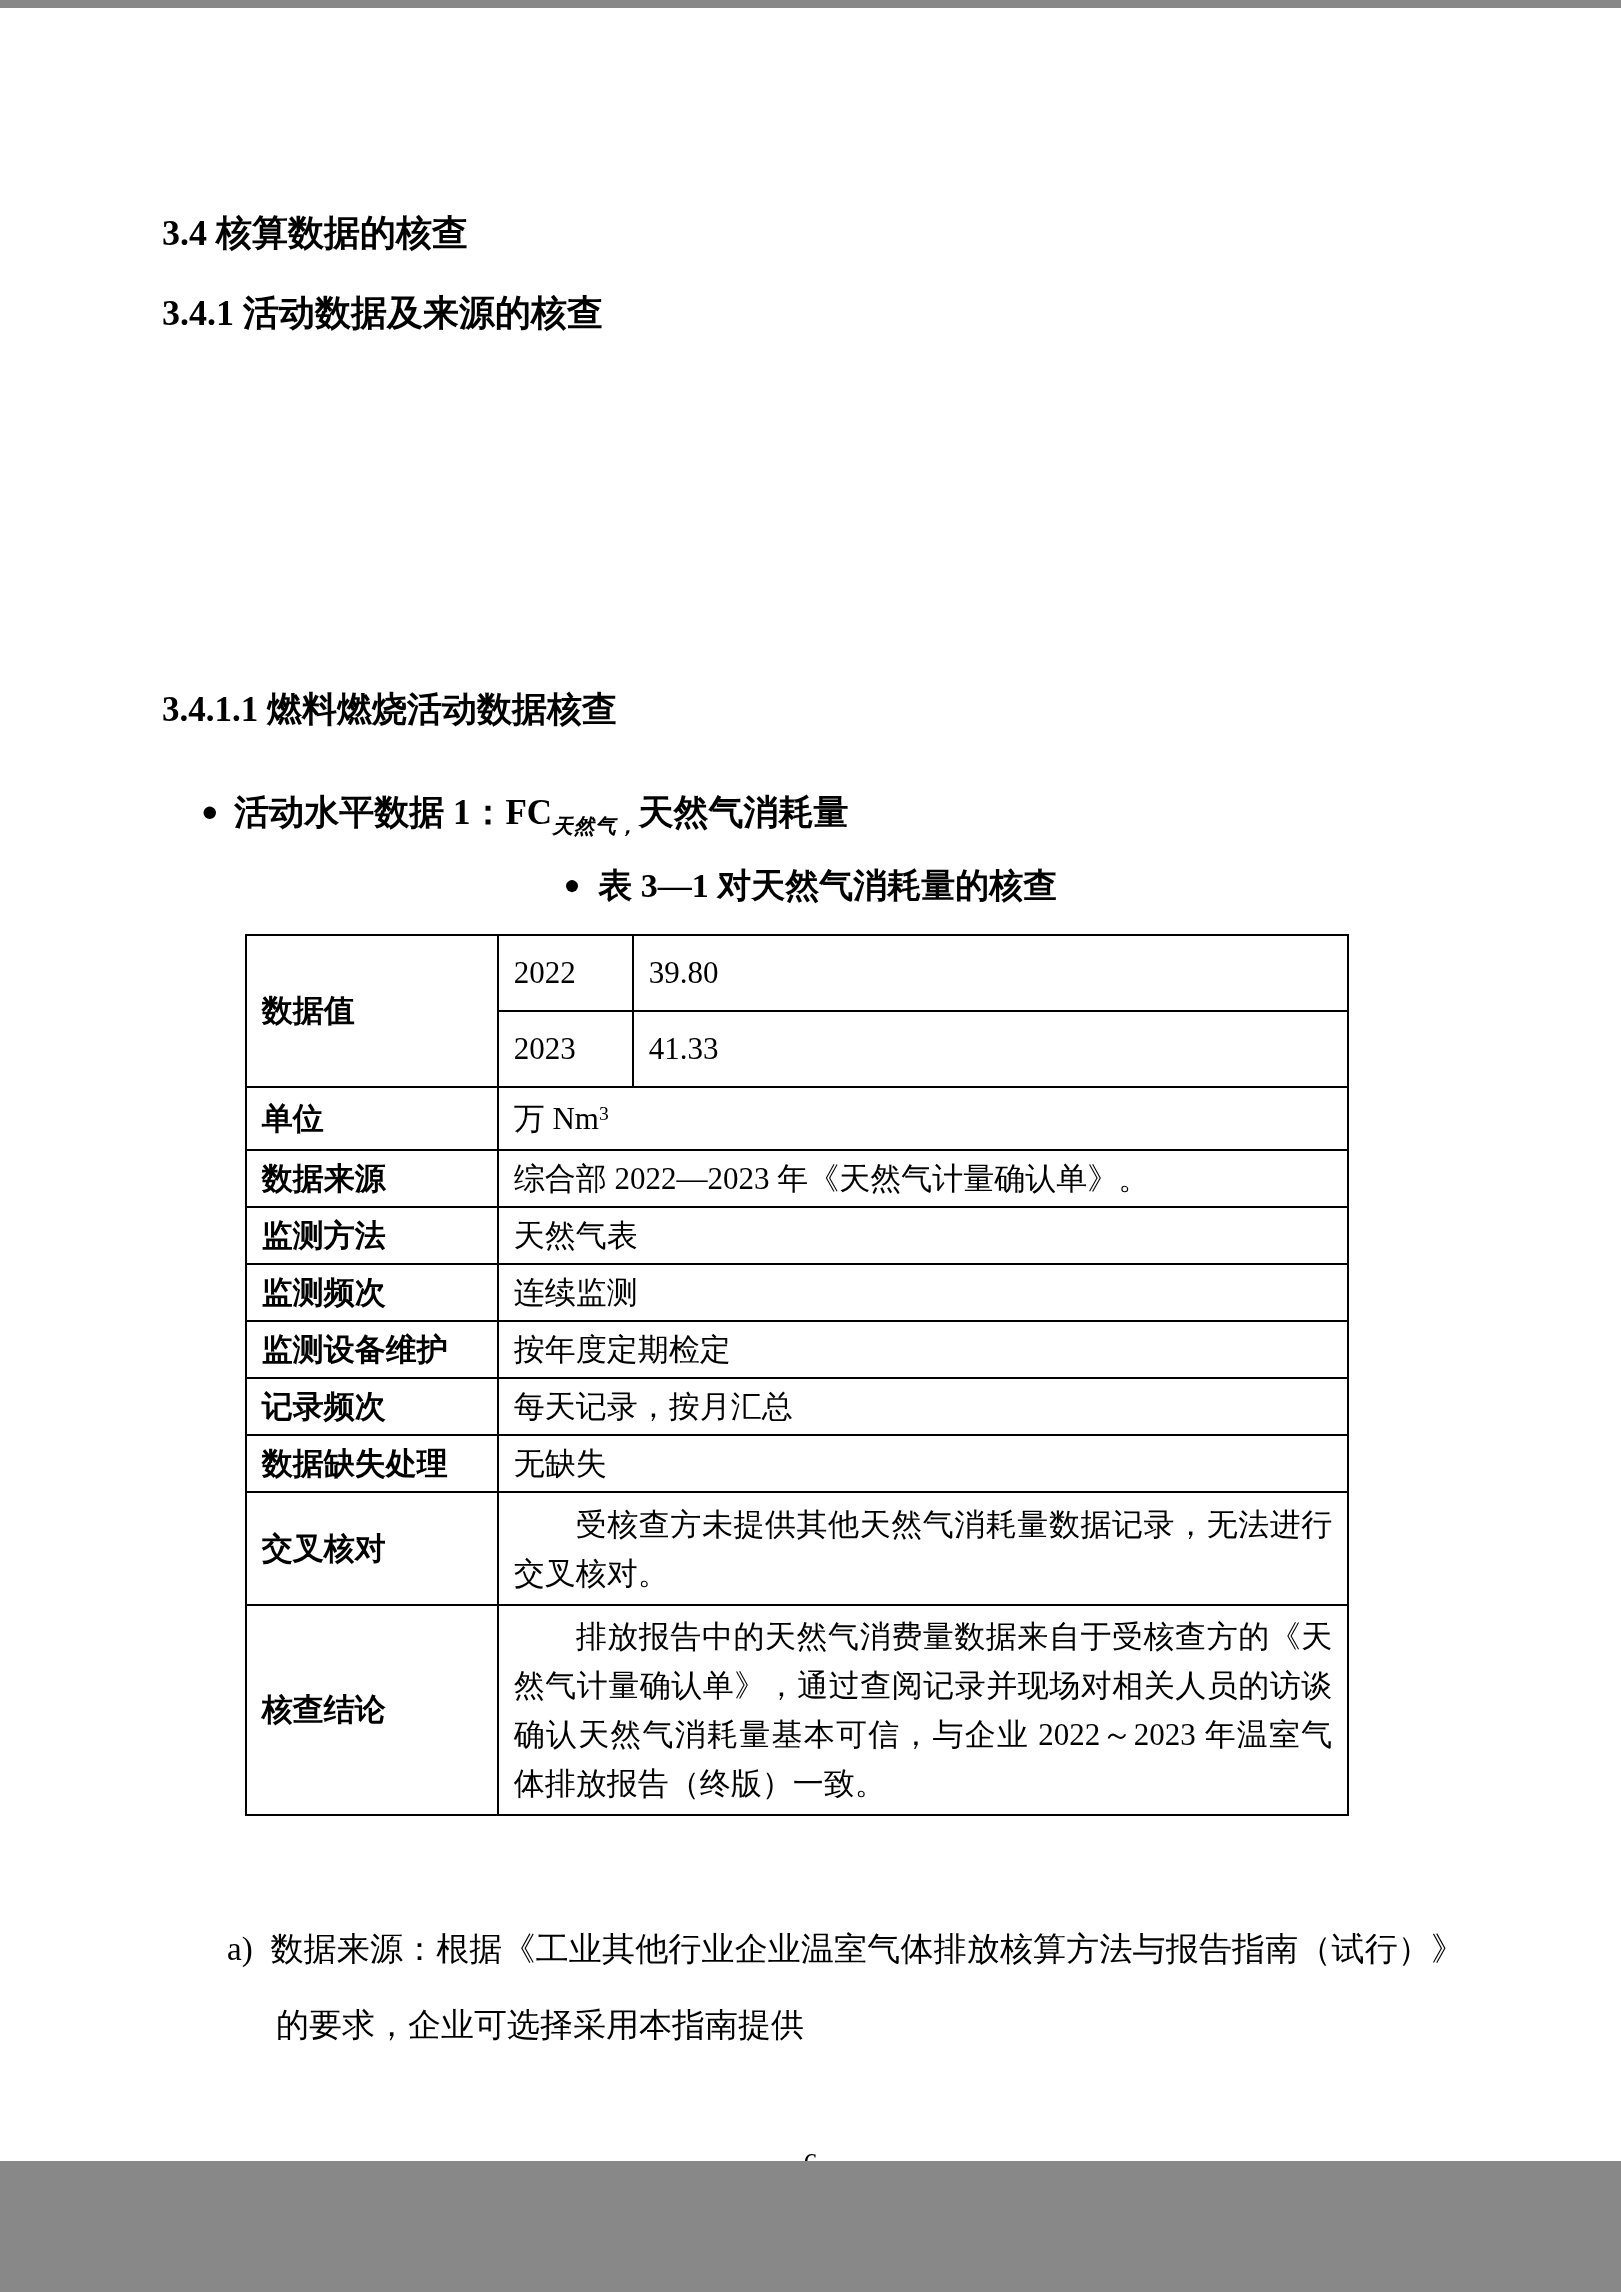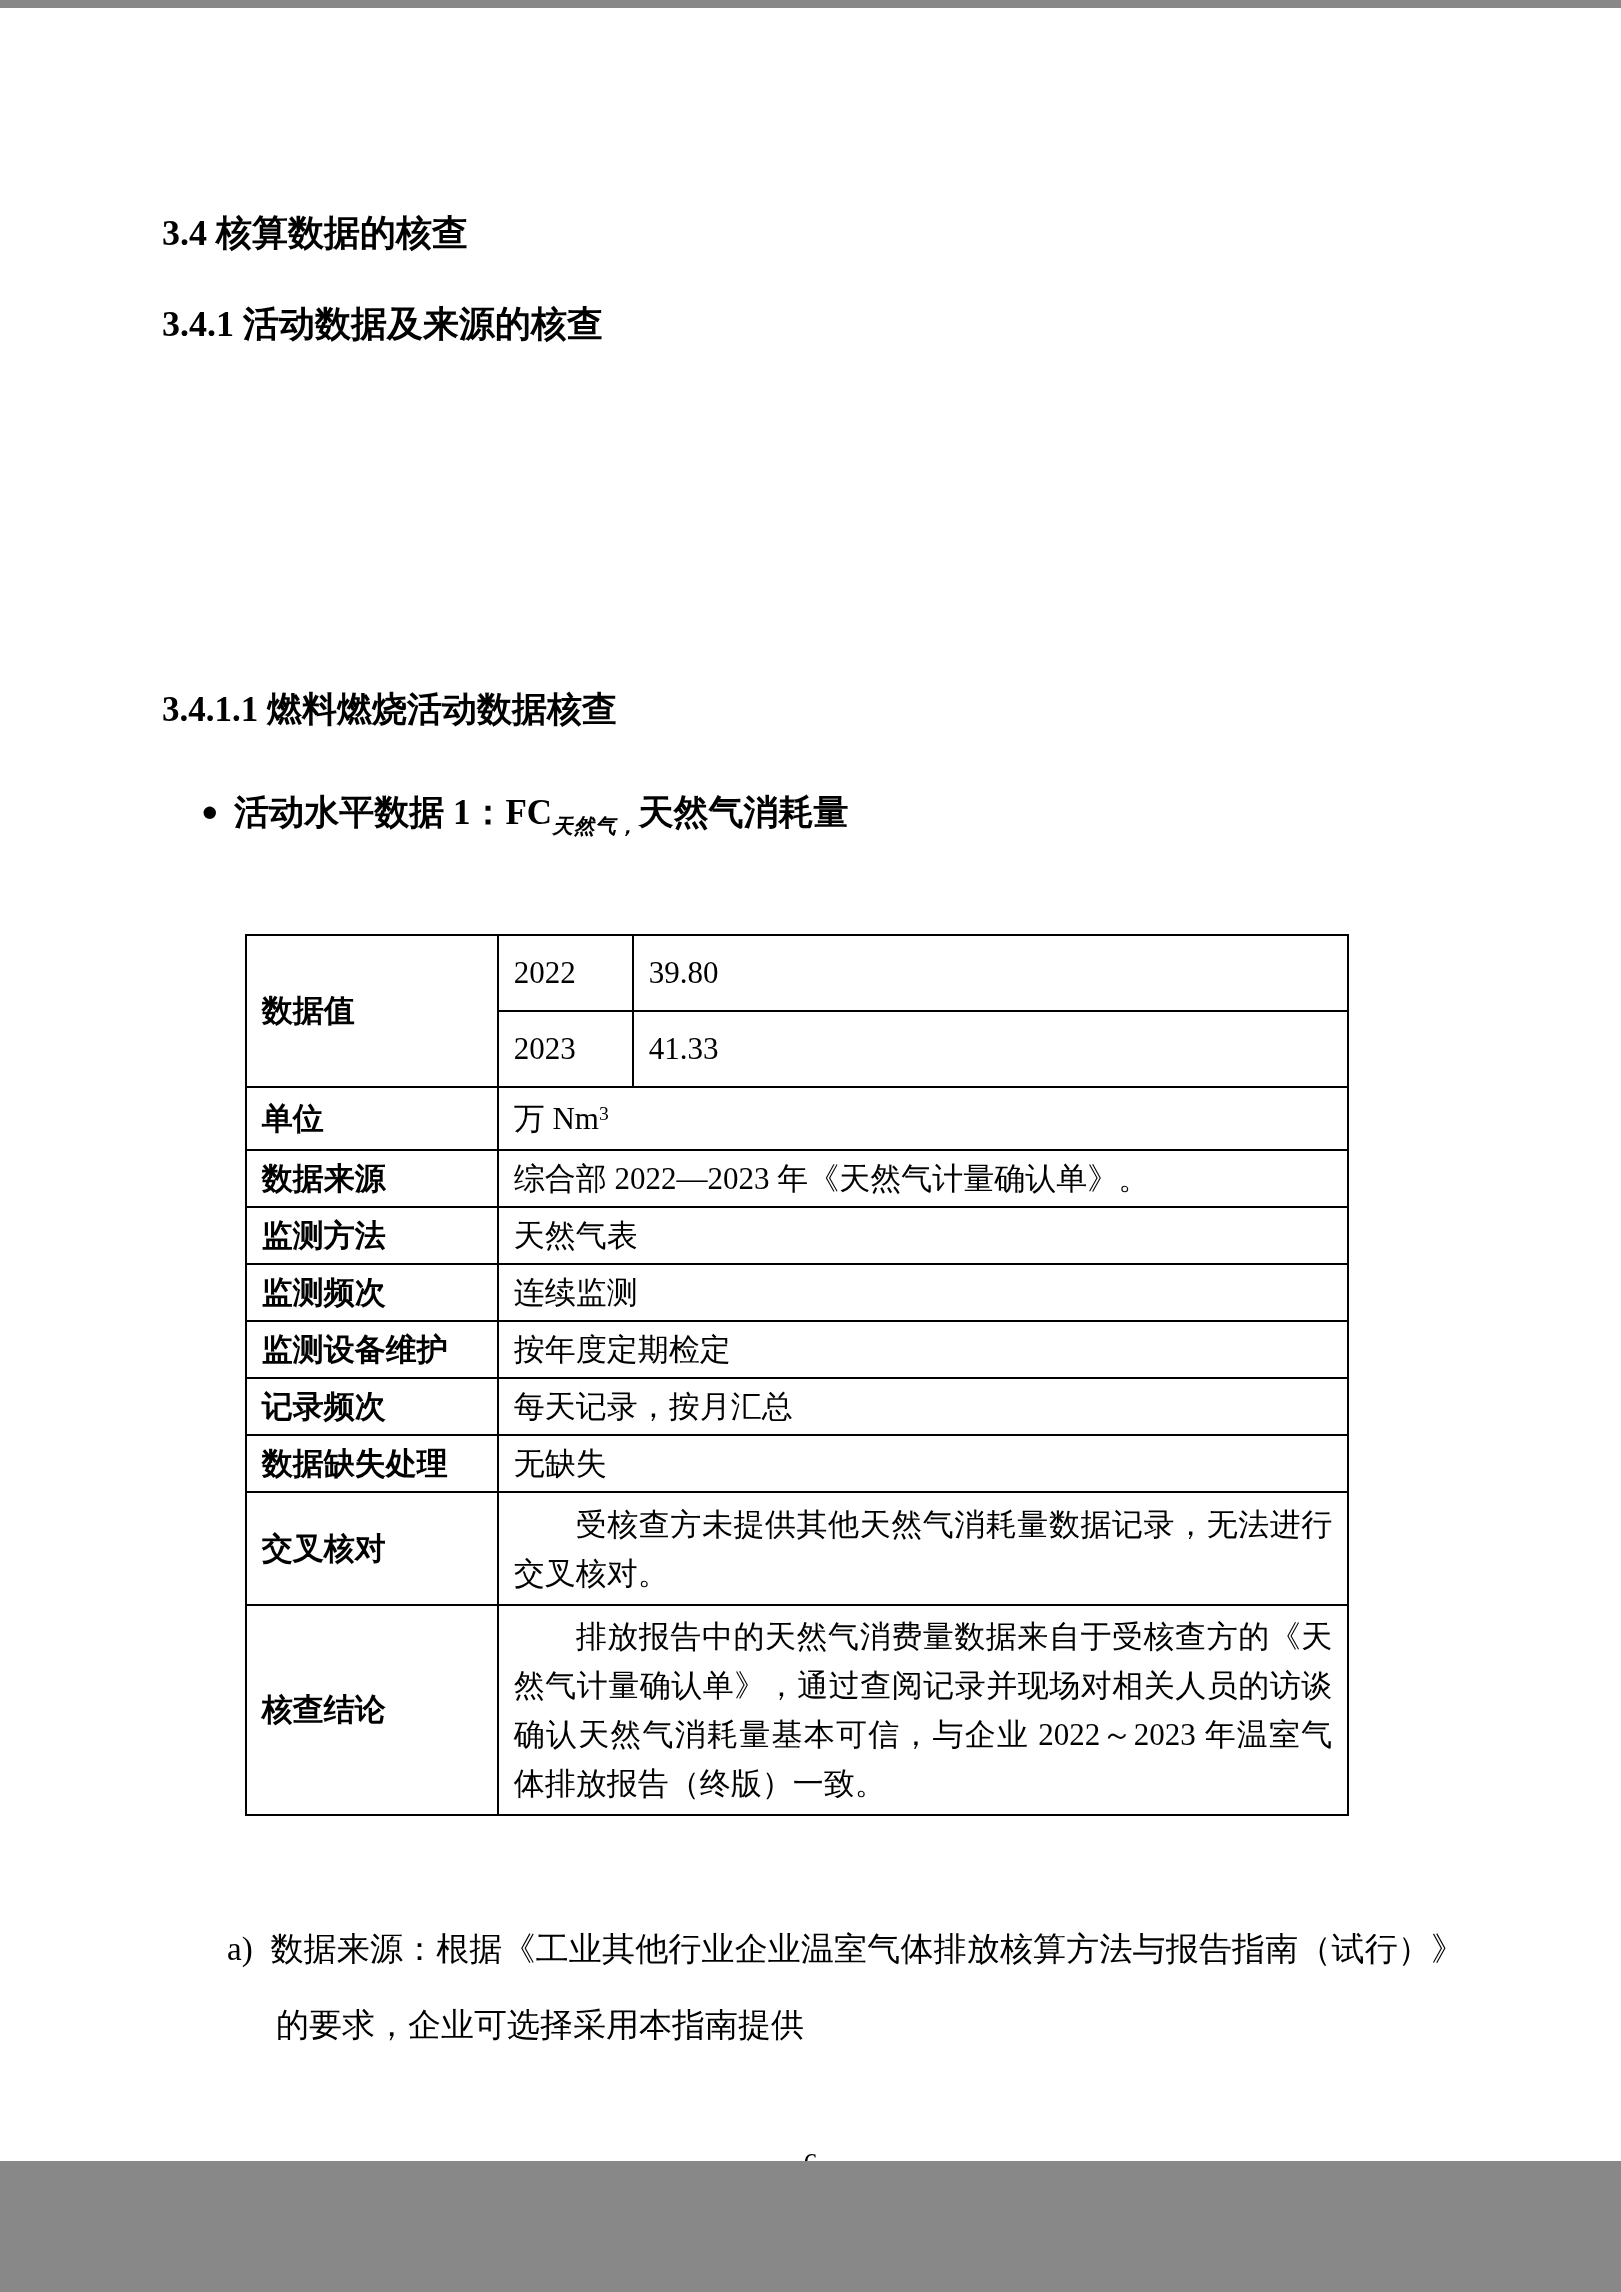--- a/index.html
+++ b/index.html
@@ -7,21 +7,21 @@
   .page {
     position:relative;
     width:1621px; height:2153px;
     background:#ffffff;
     margin:8px auto;
     color:#000;
     font-family:"Liberation Serif","DejaVu Serif",serif;
     overflow:hidden;
   }
   .h1 { position:absolute; left:162px; top:201px; font-size:36px; font-weight:bold; }
-  .h2 { position:absolute; left:162px; top:292px; font-size:36px; font-weight:bold;text-align:right; }
+  .h2 { position:absolute; left:162px; top:281px; font-size:36px; font-weight:bold;text-align:right; }
   .intro {
     position:absolute; left:162px; top:345px; width:1304px;
     font-size:33px; line-height:75px;
     text-indent:2em; text-align:justify;
   }
   .h3 { position:absolute; left:162px; top:678px; font-size:35px; font-weight:bold; }
   .bullet-line {
     position:absolute; left:201px; width:1264px;
     font-size:35px; font-weight:bold; white-space:nowrap;
   }
@@ -74,20 +74,23 @@
   <div class="h1">3.4 核算数据的核查</div>
   <div class="h2">3.4.1 活动数据及来源的核查</div>
 
 
   <div class="h3">3.4.1.1 燃料燃烧活动数据核查</div>
 
   <div class="bullet-line bullet1">
     <span class="dot">●</span><span>活动水平数据 1：FC</span><span class="subfix">天然气，</span><span>天然气消耗量</span>
   </div>
 
+  <div class="table-caption">
+    <span class="dot">●</span><span>表 3—1 对天然气消耗量的核查</span>
+  </div>
 
   <table class="verif">
     <colgroup>
         <col style="width:252px">
         <col style="width:135px">
         <col style="width:715px">
       </colgroup>
     <tbody>
         <tr class="r-year">
       <td class="lbl" rowspan="2">数据值</td>

